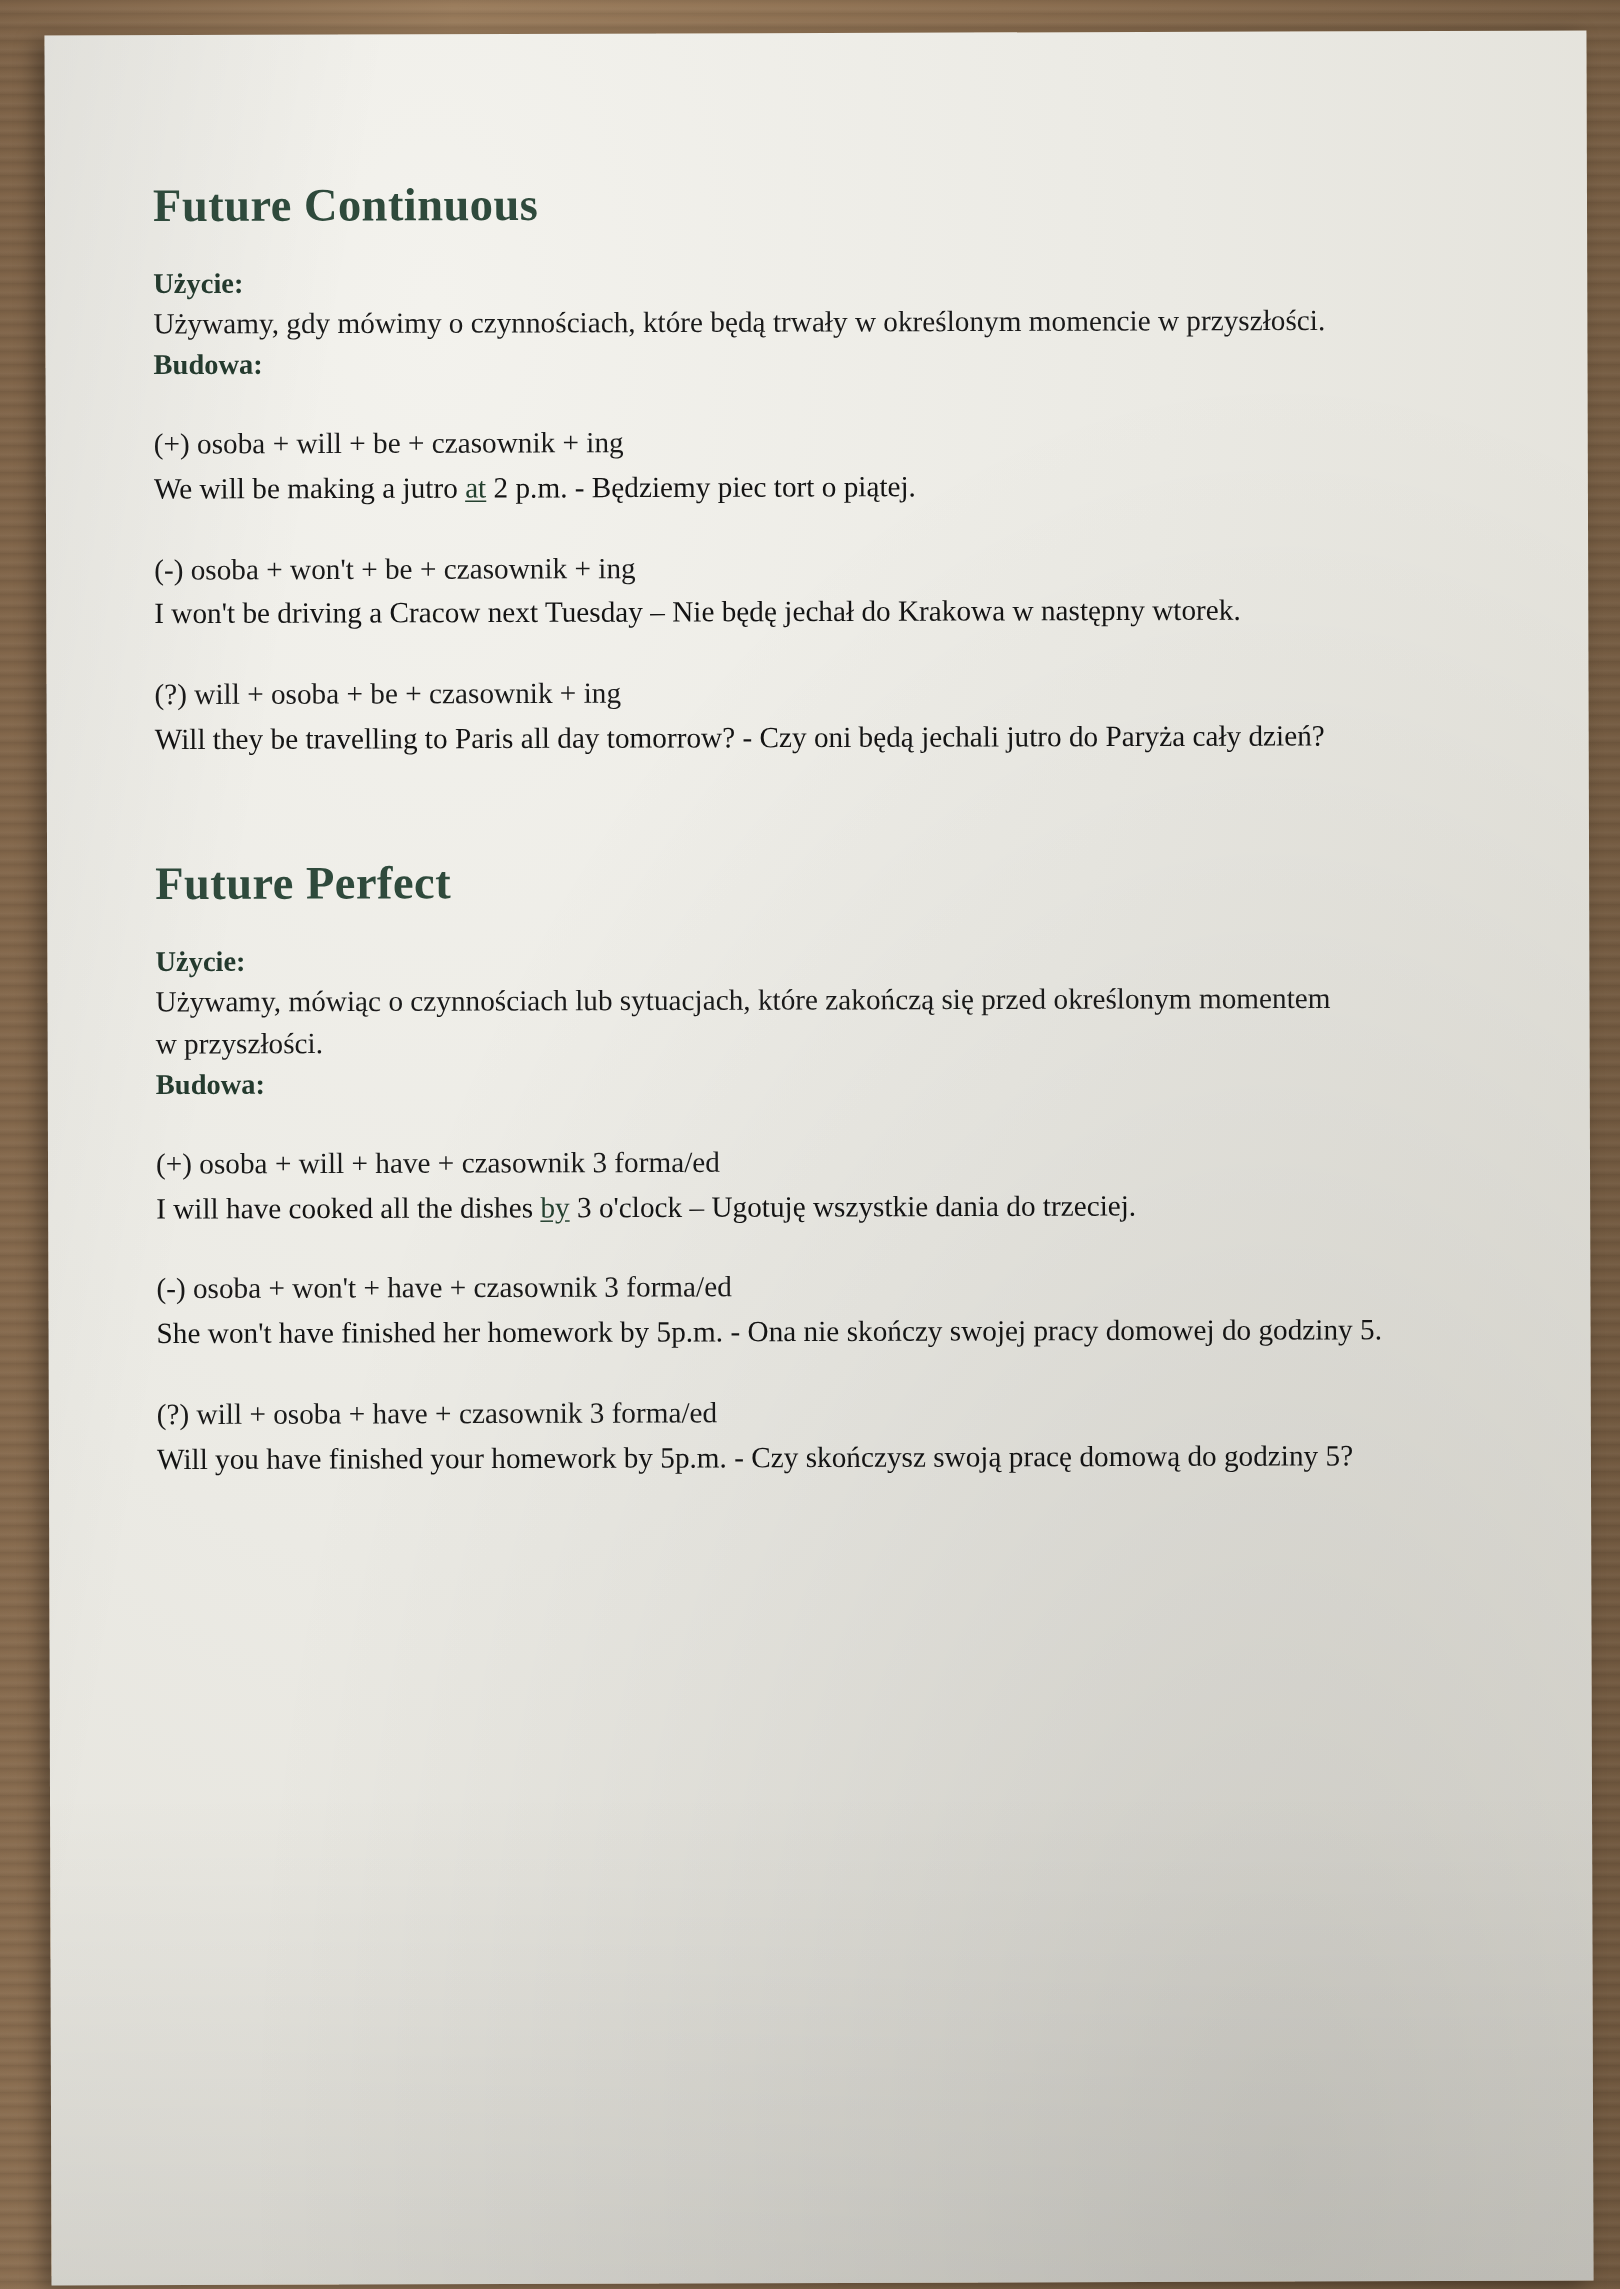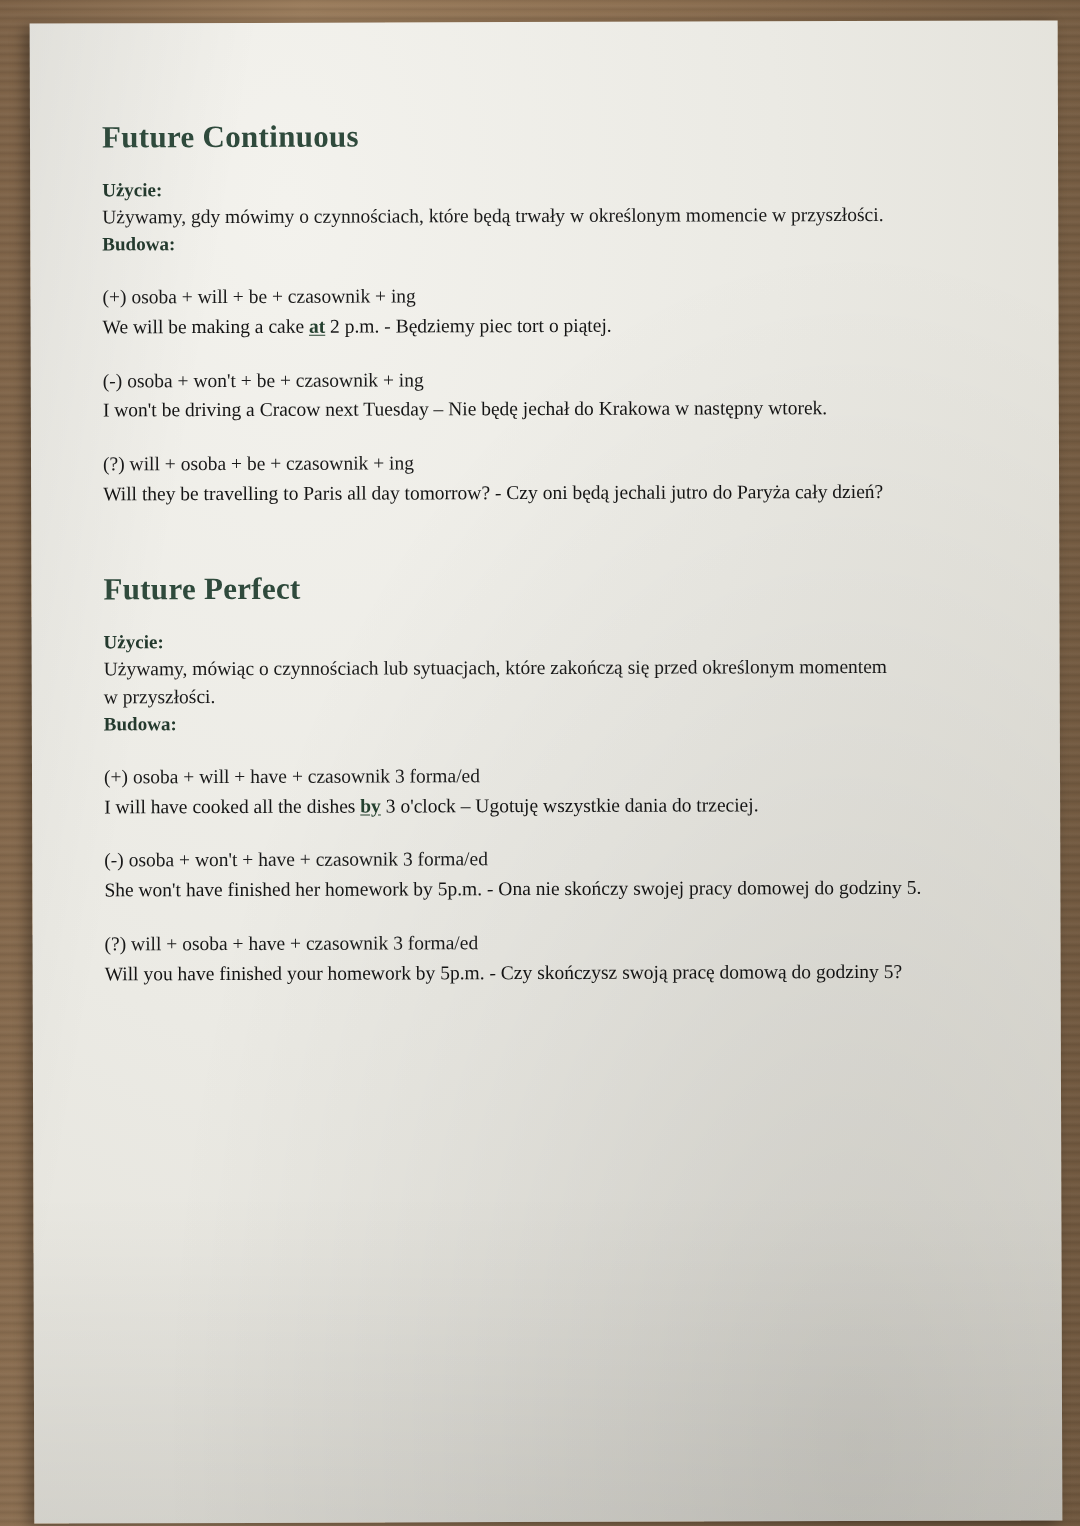--- a/index.html
+++ b/index.html
@@ -88,21 +88,21 @@
   }
   .example {
     font-size: 19.5px;
     line-height: 1.42;
     margin: 0;
     color: #141414;
   }
   .uline {
     text-decoration: underline;
     text-underline-offset: 2px;
-    font-weight: bold;
+    font-weight: normal;
     color: #24402f;
   }
   .tight {
     margin-top: 2px;
   }
 </style>
 </head>
 <body>
 
 <div class="desk"></div>
@@ -111,21 +111,21 @@
   <div class="content">
 
     <h1 class="title">Future Continuous</h1>
 
     <p class="lbl">Użycie:</p>
     <p class="body">Używamy, gdy mówimy o czynnościach, które będą trwały w określonym momencie w przyszłości.</p>
     <p class="lbl">Budowa:</p>
 
     <div class="block">
       <p class="formula">(+) osoba + will + be + czasownik + ing</p>
-      <p class="example tight"><span>We will be making a cake </span><span class="uline">at</span><span> 2 p.m. - Będziemy piec tort o piątej.</span></p>
+      <p class="example tight"><span>We will be making a jutro </span><span class="uline">at</span><span> 2 p.m. - Będziemy piec tort o piątej.</span></p>
     </div>
 
     <div class="block">
       <p class="formula">(-) osoba + won't + be + czasownik + ing</p>
       <p class="example tight">I won't be driving a Cracow next Tuesday – Nie będę jechał do Krakowa w następny wtorek.</p>
     </div>
 
     <div class="block">
       <p class="formula">(?) will + osoba + be + czasownik + ing</p>
       <p class="example tight">Will they be travelling to Paris all day tomorrow? - Czy oni będą jechali jutro do Paryża cały dzień?</p>

